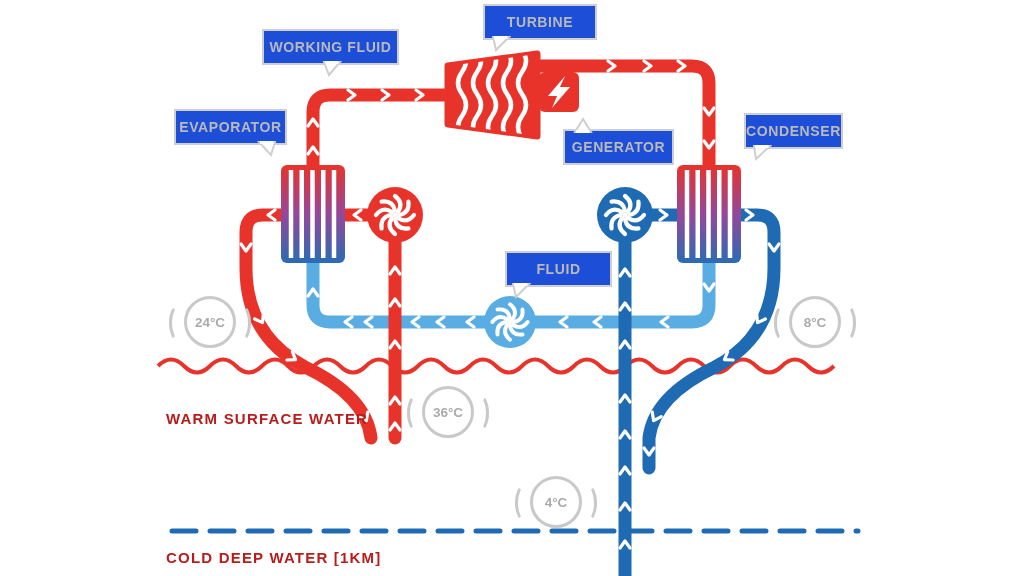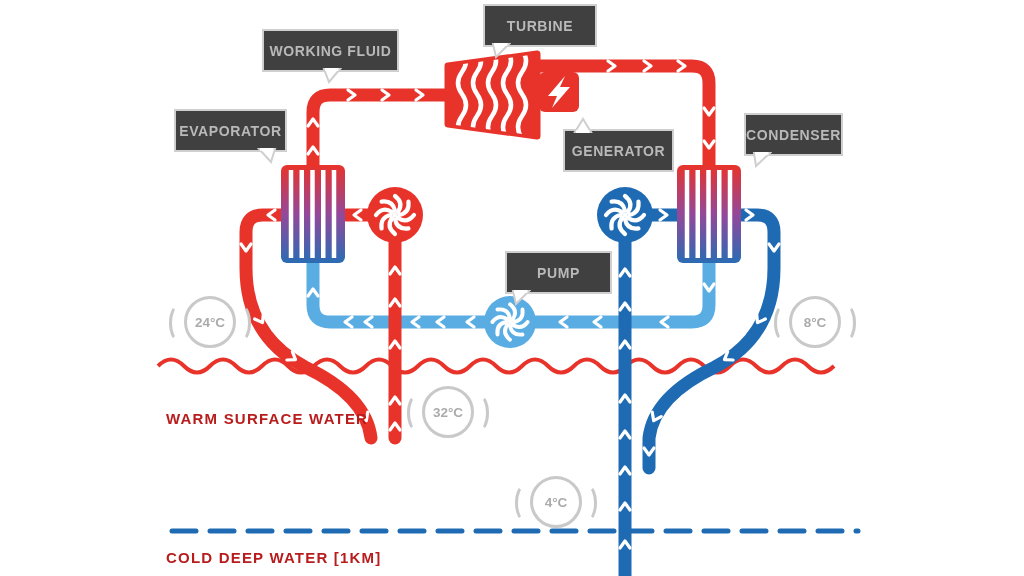--- a/index.html
+++ b/index.html
@@ -7,21 +7,21 @@
          font-family:"Liberation Sans",sans-serif;}
   .stage > svg.diagram{position:absolute;left:0;top:0;}
 
   
   .pipe-red{stroke:#e8332b;stroke-width:13;fill:none;stroke-linecap:round;stroke-linejoin:round;}
   .pipe-dblue{stroke:#1e6bb4;stroke-width:13;fill:none;stroke-linecap:round;stroke-linejoin:round;}
   .pipe-lblue{stroke:#5aade2;stroke-width:13;fill:none;stroke-linecap:round;stroke-linejoin:round;}
   .chv{stroke:#fff;stroke-width:3.2;fill:none;stroke-linecap:round;stroke-linejoin:round;}
 
   
-  .callout{position:absolute;height:43px;box-sizing:border-box;background:#404040;
+  .callout{position:absolute;height:36px;box-sizing:border-box;background:#1d4ed8;
            border:2px solid #cfcfcf;color:#b9b9b9;font:700 14px "Liberation Sans",sans-serif;
            letter-spacing:.6px;display:flex;align-items:center;justify-content:center;z-index:5;}
   .tail{position:absolute;width:20px;height:16px;z-index:6;}
   .tail.down{bottom:-14px;}
   .tail.up{top:-14px;}
 
   
   .badge{position:absolute;width:46px;height:46px;background:#fff;border:3px solid #c9c9c9;
          border-radius:50%;display:flex;align-items:center;justify-content:center;
          font:700 13.5px "Liberation Sans",sans-serif;color:#ababab;z-index:4;}
@@ -241,32 +241,32 @@
 
   <div class="callout" style="left:563px;top:129px;width:111px;">
     <span>GENERATOR</span>
     <svg class="tail up" style="left:8px;" viewBox="0 0 20 16">
       <polygon points="2,15 18,15 10,2" fill="#fff" stroke="#cfcfcf" stroke-width="2"></polygon>
       <rect x="3" y="13.2" width="13.5" height="2.8" fill="#fff"></rect>
     </svg>
   </div>
 
   <div class="callout" style="left:505px;top:251px;width:107px;">
-    <span>PUMP</span>
+    <span>FLUID</span>
     <svg class="tail down" style="left:4px;" viewBox="0 0 20 16">
       <polygon points="2,1 18,1 5,14" fill="#fff" stroke="#cfcfcf" stroke-width="2"></polygon>
       <rect x="3" y="0" width="13.5" height="2.8" fill="#fff"></rect>
     </svg>
   </div>
 
   <div class="badge" style="left:184px;top:296px;">
     <span>24°C</span>
   </div>
   <div class="badge" style="left:422px;top:386px;">
-    <span>32°C</span>
+    <span>36°C</span>
   </div>
   <div class="badge" style="left:789px;top:296px;">
     <span>8°C</span>
   </div>
   <div class="badge" style="left:530px;top:476px;">
     <span>4°C</span>
   </div>
 
   <div class="zone" style="left:166px;top:410px;">WARM SURFACE WATER</div>
   <div class="zone" style="left:166px;top:549px;">COLD DEEP WATER [1KM]</div>

